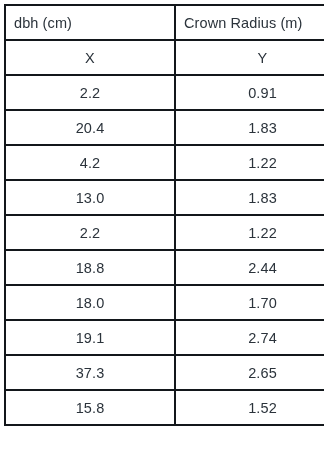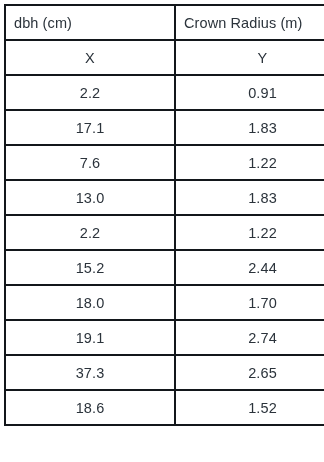--- a/index.html
+++ b/index.html
@@ -58,50 +58,50 @@
       </tr>
       <tr class="axis-row">
         <td class="col-x">X</td>
         <td class="col-y">Y</td>
       </tr>
       <tr>
         <td class="col-x">2.2</td>
         <td class="col-y">0.91</td>
       </tr>
       <tr>
-        <td class="col-x">17.1</td>
+        <td class="col-x">20.4</td>
         <td class="col-y">1.83</td>
       </tr>
       <tr>
-        <td class="col-x">7.6</td>
+        <td class="col-x">4.2</td>
         <td class="col-y">1.22</td>
       </tr>
       <tr>
         <td class="col-x">13.0</td>
         <td class="col-y">1.83</td>
       </tr>
       <tr>
         <td class="col-x">2.2</td>
         <td class="col-y">1.22</td>
       </tr>
       <tr>
-        <td class="col-x">15.2</td>
+        <td class="col-x">18.8</td>
         <td class="col-y">2.44</td>
       </tr>
       <tr>
         <td class="col-x">18.0</td>
         <td class="col-y">1.70</td>
       </tr>
       <tr>
         <td class="col-x">19.1</td>
         <td class="col-y">2.74</td>
       </tr>
       <tr>
         <td class="col-x">37.3</td>
         <td class="col-y">2.65</td>
       </tr>
       <tr>
-        <td class="col-x">18.6</td>
+        <td class="col-x">15.8</td>
         <td class="col-y">1.52</td>
       </tr>
     </tbody>
   </table>
 </div>
 
 </body></html>

